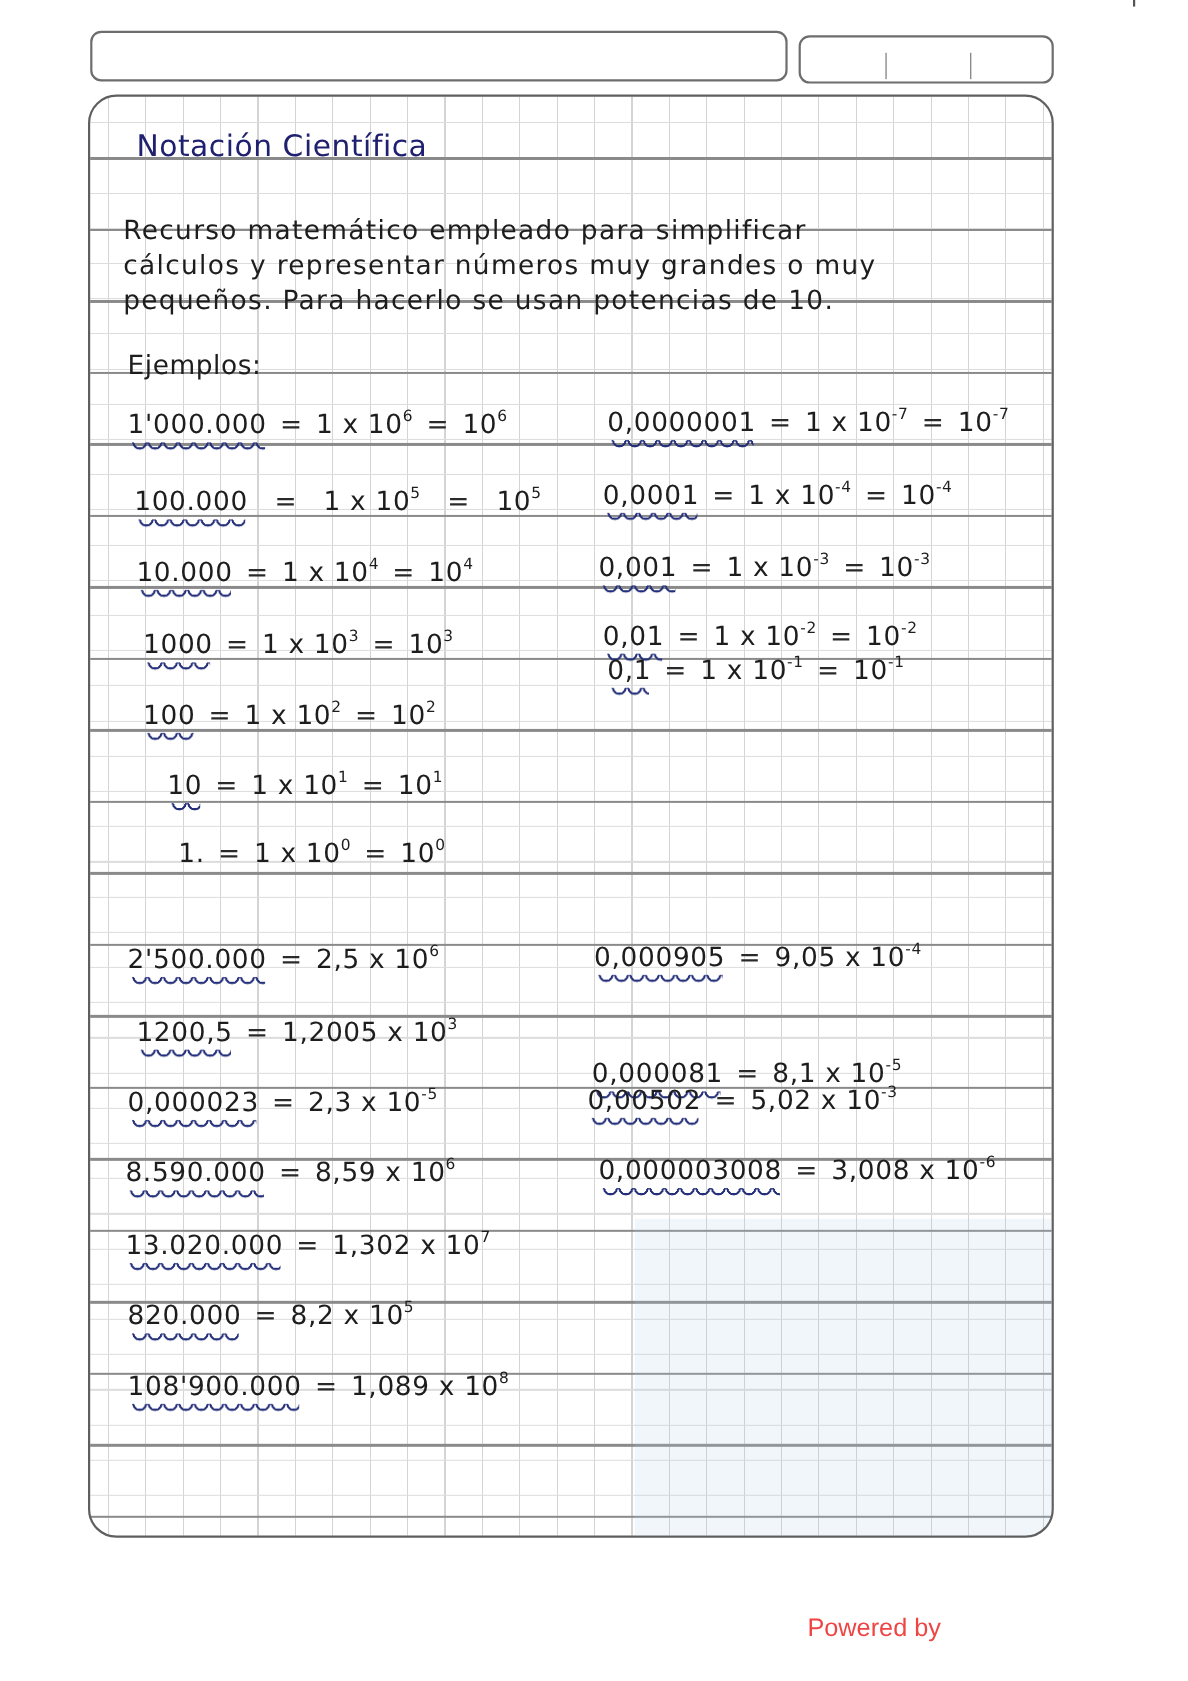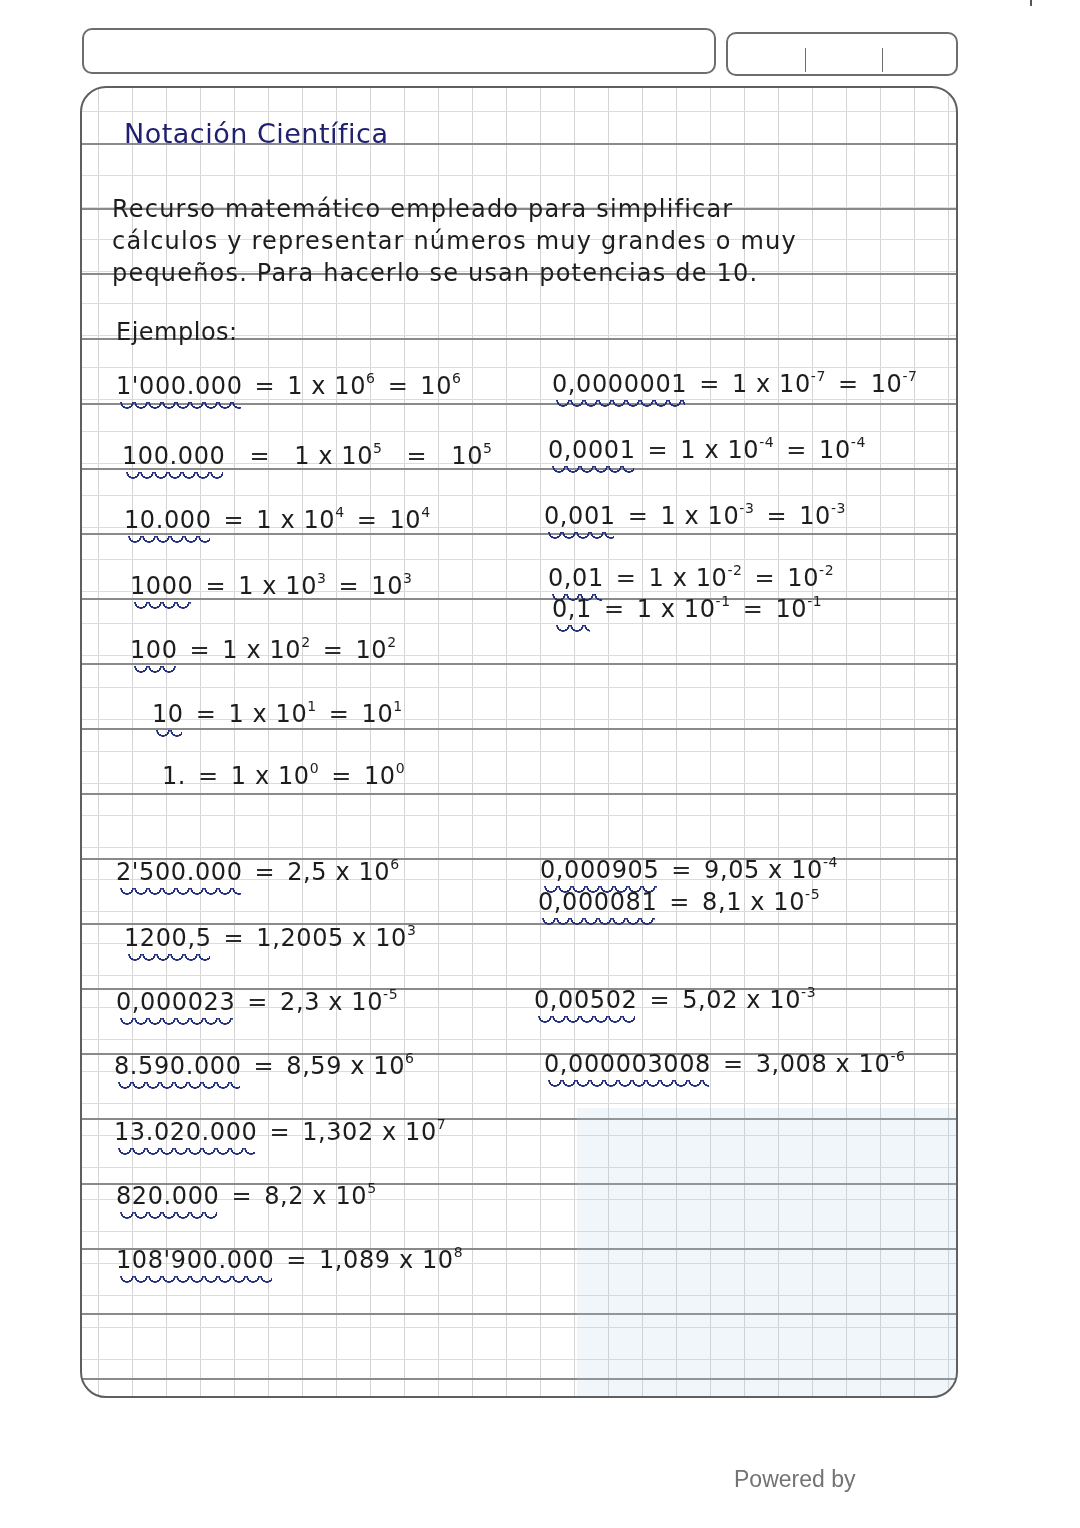--- a/index.html
+++ b/index.html
@@ -130,21 +130,21 @@
       position: absolute;
       left: 734px;
       top: 1466px;
       display: flex;
       align-items: center;
       gap: 14px;
     }
     .cs-powered {
       font-family: "Liberation Sans", sans-serif;
       font-size: 23px;
-      color: #737373;
+      color: #ef4444;
     }
     .cs-badge {
       display: flex;
       align-items: center;
       gap: 10px;
       background: #f1f1f1;
       border-radius: 10px;
       padding: 8px 14px 8px 10px;
     }
     .cs-logo {
@@ -318,21 +318,21 @@
   <span class="num marked">108'900.000</span>
   <span class="eq">=</span>
   <span class="rhs"><span>1,089 x 10</span><sup>8</sup></span>
 </div>
 
 <div class="row" style="left:540px; top:856px;">
   <span class="num marked">0,000905</span>
   <span class="eq">=</span>
   <span class="rhs"><span>9,05 x 10</span><sup>-4</sup></span>
 </div>
-<div class="row" style="left:538px; top:888px;">
+<div class="row" style="left:538px; top:962px;">
   <span class="num marked">0,000081</span>
   <span class="eq">=</span>
   <span class="rhs"><span>8,1 x 10</span><sup>-5</sup></span>
 </div>
 <div class="row" style="left:534px; top:986px;">
   <span class="num marked">0,00502</span>
   <span class="eq">=</span>
   <span class="rhs"><span>5,02 x 10</span><sup>-3</sup></span>
 </div>
 <div class="row" style="left:544px; top:1050px;">

